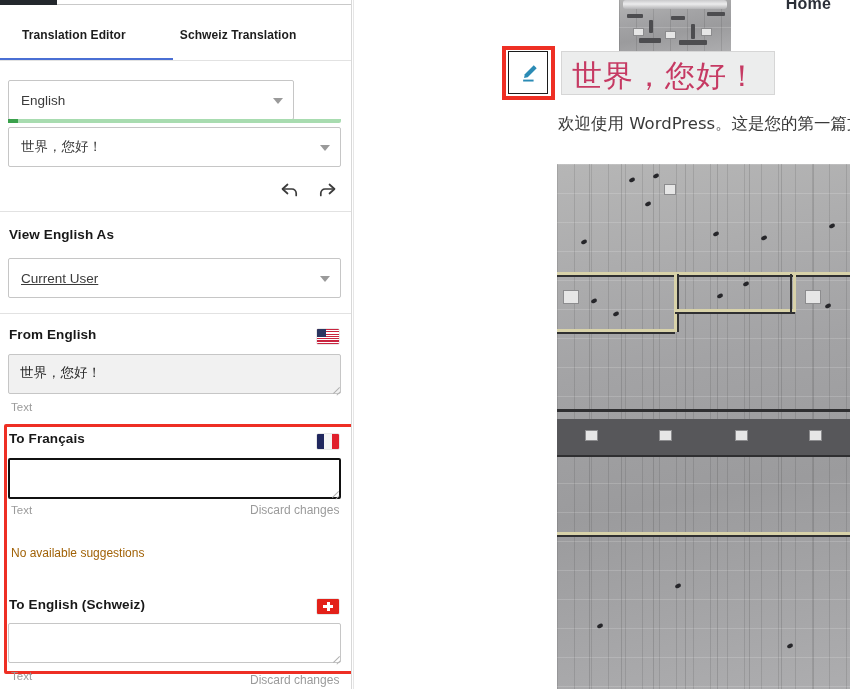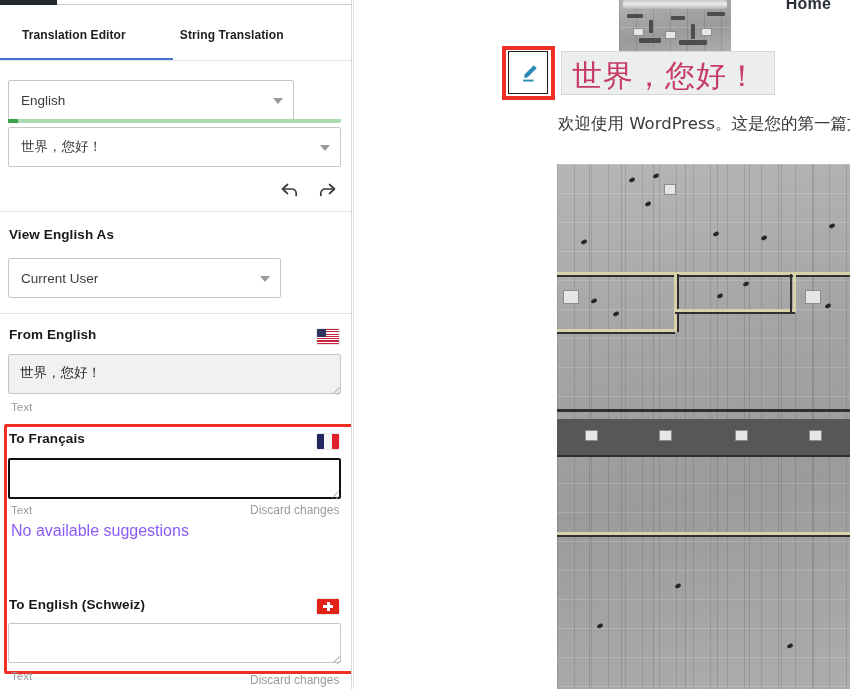--- a/index.html
+++ b/index.html
@@ -150,21 +150,21 @@
 
   
   .block-title {
     position: absolute;
     font-size: 13.5px;
     font-weight: bold;
     color: #181818;
     letter-spacing: .1px;
   }
   #view-as-title { left: 9px; top: 227px; }
-  #view-as-select { left: 8px; top: 258px; width: 273px; }
+  #view-as-select { left: 8px; top: 258px; width: 333px; text-decoration: underline; }
 
   
   #from-title { left: 9px; top: 327px; }
   .flag {
     position: absolute;
     width: 22px; height: 15px;
     border-radius: 1px;
     overflow: hidden;
     box-shadow: 0 0 0 .5px rgba(0,0,0,.18);
   }
@@ -234,23 +234,23 @@
     position: absolute;
     font-size: 12px;
     color: #9b9b9b;
     cursor: pointer;
   }
   #fr-discard { left: 250px; top: 503px; }
   #de-discard { left: 250px; top: 673px; }
 
   #no-suggestions {
     position: absolute;
-    left: 11px; top: 522px;
-    font-size: 16px;
-    color: #8b5cf6;
+    left: 11px; top: 546px;
+    font-size: 12px;
+    color: #a16207;
   }
 
   #fr-title { left: 9px; top: 431px; }
   #de-title { left: 9px; top: 597px; }
 
   
   #red-box-left {
     position: absolute;
     left: 4px; top: 424px;
     width: 357px; height: 250px;
@@ -398,21 +398,21 @@
 
 <div id="root">
 
   <div id="left-panel">
 
     <div class="top-dark-bar"></div>
     <div class="top-rule"></div>
 
     <div class="tabs">
       <div class="tab t1">Translation Editor</div>
-      <div class="tab t2">String Translation</div>
+      <div class="tab t2">Schweiz Translation</div>
     </div>
     <div class="tab-underline"></div>
     <div class="tabs-bottom-rule"></div>
 
     <div class="select" id="lang-select">
       <span>English</span>
       <span class="caret"></span>
     </div>
     <div class="progress-track">
       <div class="progress-fill"></div>

